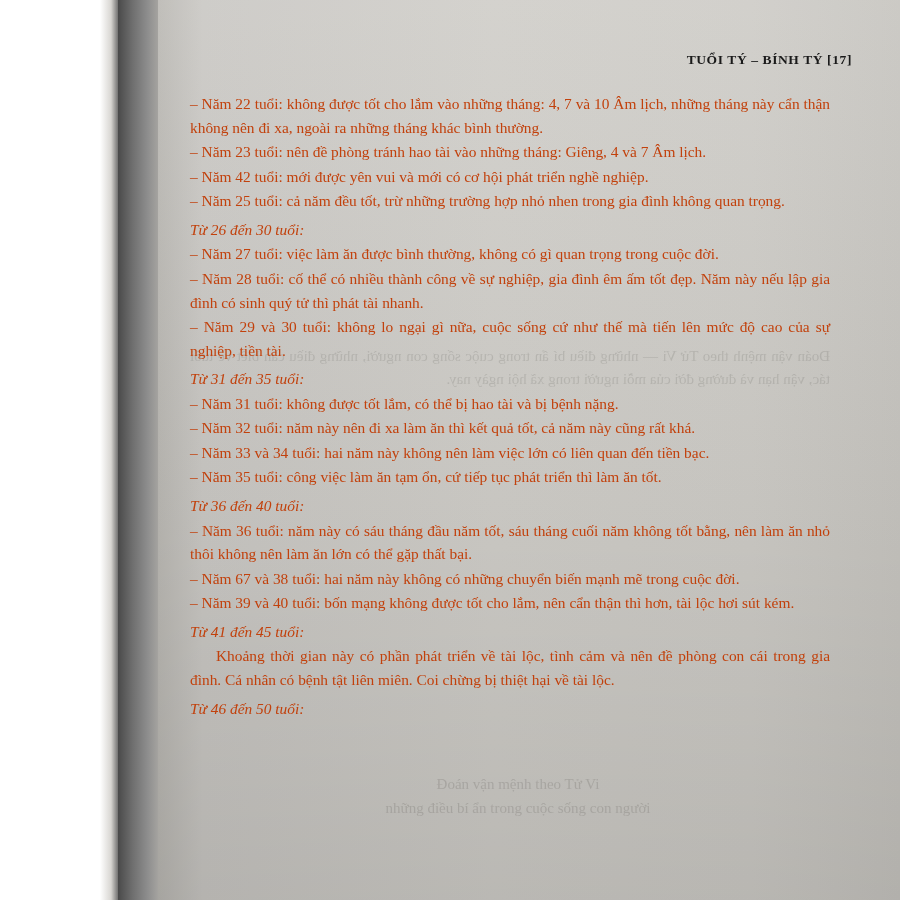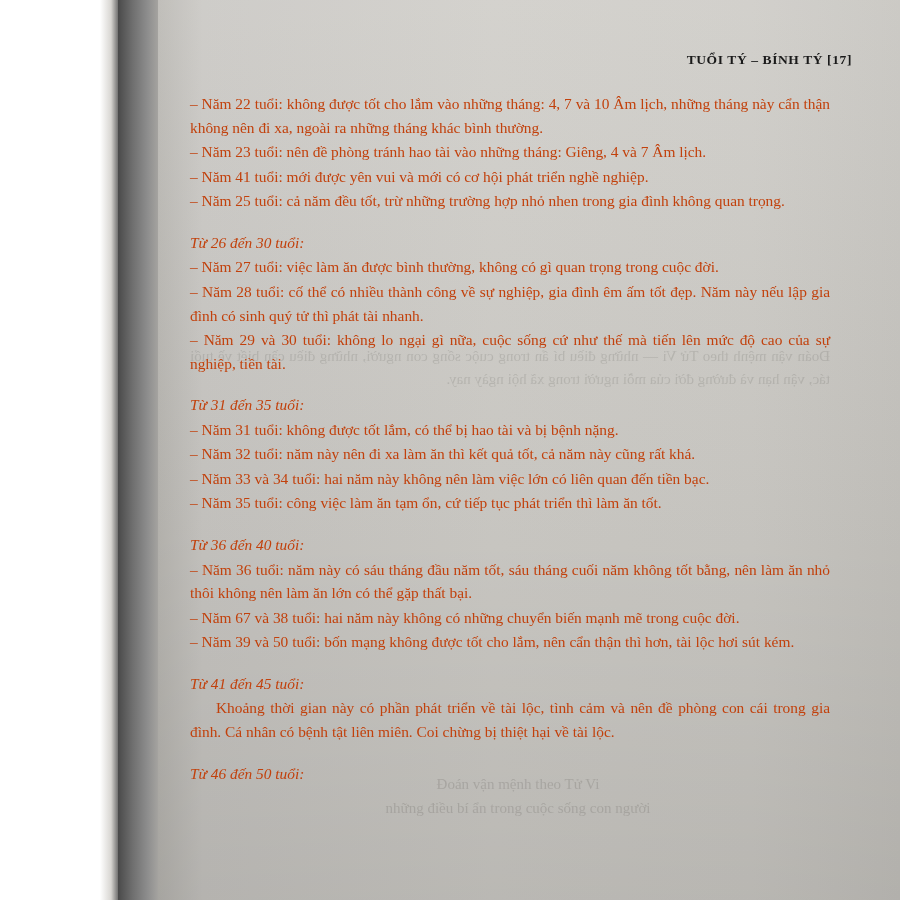--- a/index.html
+++ b/index.html
@@ -84,21 +84,21 @@
   }
   p {
     margin: 0 0 1px 0;
   }
   p.indent {
     text-indent: 26px;
   }
   p.head {
     font-style: italic;
     text-indent: 0;
-    margin-top: 18px;
+    margin-top: 5px;
   }
   
   .ghost {
     position: absolute;
     left: 32px;
     top: 345px;
     width: 640px;
     font-size: 15px;
     line-height: 1.55;
     color: rgba(90,88,84,0.18);
@@ -133,35 +133,35 @@
 
     <div class="header">TUỔI TÝ – BÍNH TÝ  [17]</div>
 
     <div class="ghost">
       Đoán vận mệnh theo Tử Vi — những điều bí ẩn trong cuộc sống con người, những điều cần biết về tuổi tác, vận hạn và đường đời của mỗi người trong xã hội ngày nay.
     </div>
 
     <div class="body-text">
       <p class="item">– Năm 22 tuổi: không được tốt cho lắm vào những tháng: 4, 7 và 10 Âm lịch, những tháng này cẩn thận không nên đi xa, ngoài ra những tháng khác bình thường.</p>
       <p class="item">– Năm 23 tuổi: nên đề phòng tránh hao tài vào những tháng: Giêng, 4 và 7 Âm lịch.</p>
-      <p class="item">– Năm 41 tuổi: mới được yên vui và mới có cơ hội phát triển nghề nghiệp.</p>
+      <p class="item">– Năm 42 tuổi: mới được yên vui và mới có cơ hội phát triển nghề nghiệp.</p>
       <p class="item">– Năm 25 tuổi: cả năm đều tốt, trừ những trường hợp nhỏ nhen trong gia đình không quan trọng.</p>
       <p class="head">Từ 26 đến 30 tuổi:</p>
       <p class="item">– Năm 27 tuổi: việc làm ăn được bình thường, không có gì quan trọng trong cuộc đời.</p>
       <p class="item">– Năm 28 tuổi: cố thể có nhiều thành công về sự nghiệp, gia đình êm ấm tốt đẹp. Năm này nếu lập gia đình có sinh quý tử thì phát tài nhanh.</p>
       <p class="item">– Năm 29 và 30 tuổi: không lo ngại gì nữa, cuộc sống cứ như thế mà tiến lên mức độ cao của sự nghiệp, tiền tài.</p>
       <p class="head">Từ 31 đến 35 tuổi:</p>
       <p class="item">– Năm 31 tuổi: không được tốt lắm, có thể bị hao tài và bị bệnh nặng.</p>
       <p class="item">– Năm 32 tuổi: năm này nên đi xa làm ăn thì kết quả tốt, cả năm này cũng rất khá.</p>
       <p class="item">– Năm 33 và 34 tuổi: hai năm này không nên làm việc lớn có liên quan đến tiền bạc.</p>
       <p class="item">– Năm 35 tuổi: công việc làm ăn tạm ổn, cứ tiếp tục phát triển thì làm ăn tốt.</p>
       <p class="head">Từ 36 đến 40 tuổi:</p>
       <p class="item">– Năm 36 tuổi: năm này có sáu tháng đầu năm tốt, sáu tháng cuối năm không tốt bằng, nên làm ăn nhỏ thôi không nên làm ăn lớn có thể gặp thất bại.</p>
       <p class="item">– Năm 67 và 38 tuổi: hai năm này không có những chuyển biến mạnh mẽ trong cuộc đời.</p>
-      <p class="item">– Năm 39 và 50 tuổi: bốn mạng không được tốt cho lắm, nên cẩn thận thì hơn, tài lộc hơi sút kém.</p>
+      <p class="item">– Năm 39 và 40 tuổi: bốn mạng không được tốt cho lắm, nên cẩn thận thì hơn, tài lộc hơi sút kém.</p>
       <p class="head">Từ 41 đến 45 tuổi:</p>
       <p class="indent">Khoảng thời gian này có phần phát triển về tài lộc, tình cảm và nên đề phòng con cái trong gia đình. Cá nhân có bệnh tật liên miên. Coi chừng bị thiệt hại về tài lộc.</p>
       <p class="head">Từ 46 đến 50 tuổi:</p>
     </div>
 
     <div class="ghost2">
       <div>Đoán vận mệnh theo Tử Vi</div>
       <div>những điều bí ẩn trong cuộc sống con người</div>
     </div>
 

